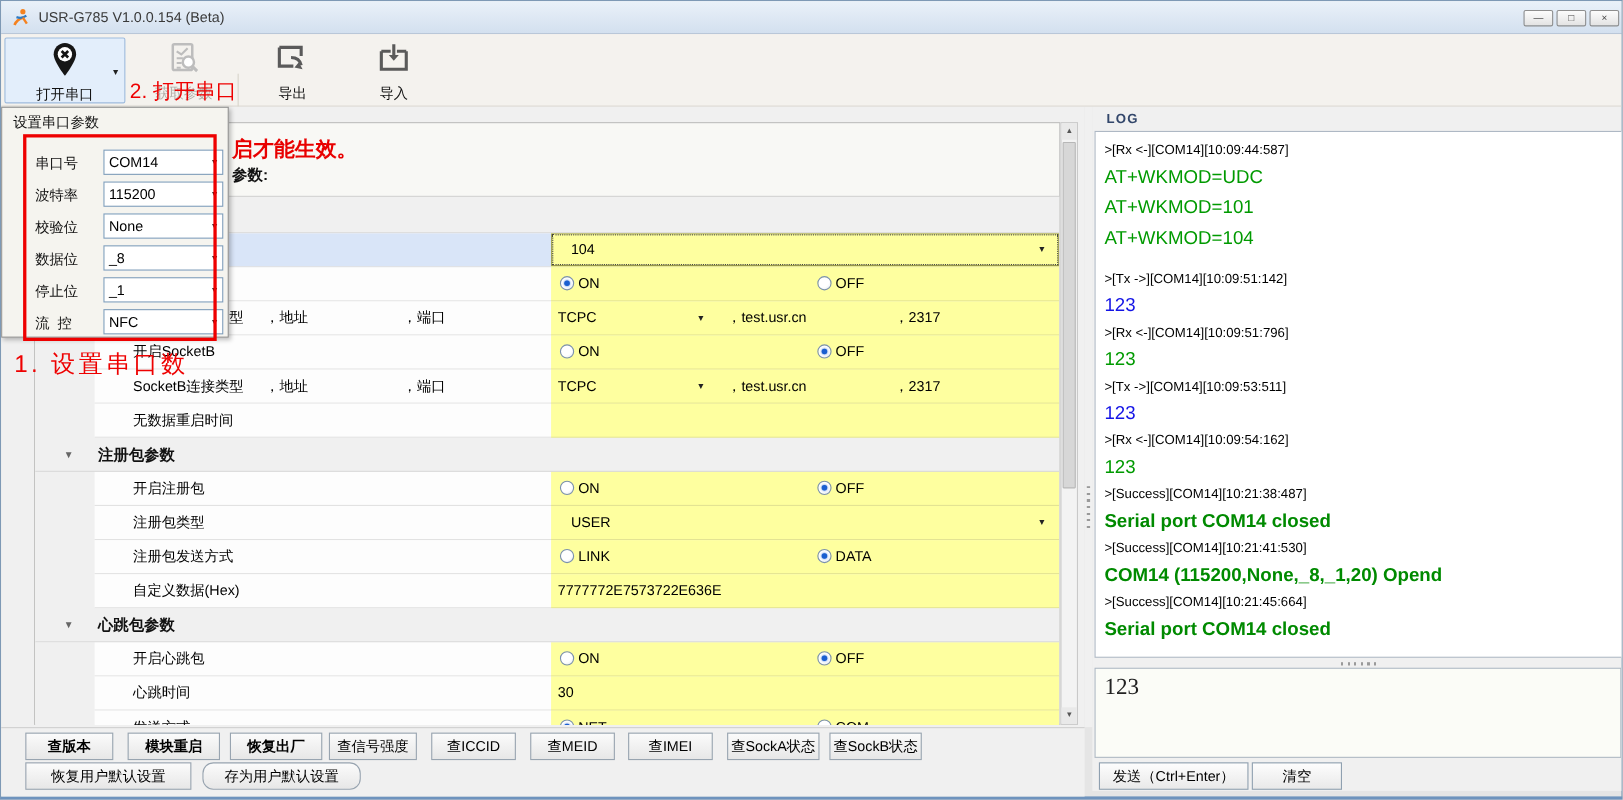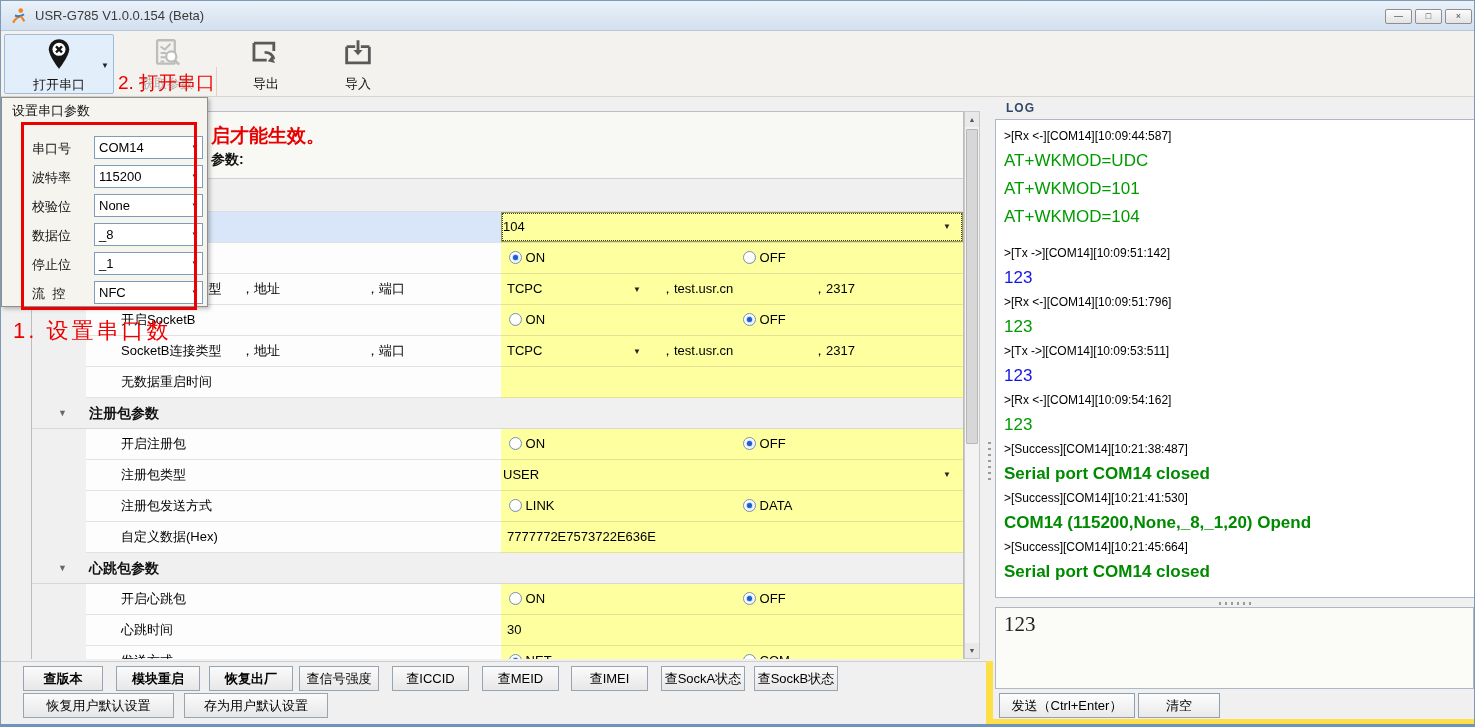--- a/index.html
+++ b/index.html
@@ -1,17 +1,17 @@
 <!DOCTYPE html>
 <html><head>
 <meta charset="utf-8">
 <style>
   html,body{margin:0;padding:0;background:#9aa7b8;}
   *{box-sizing:border-box;font-family:"Liberation Sans",sans-serif;}
-  #screen{position:relative;width:1475px;height:727px;background:#fde047;overflow:hidden;
+  #screen{position:relative;width:1475px;height:727px;background:#e5e5e5;overflow:hidden;
           border:1px solid #7e99b5;border-bottom:3px solid #6e93bd;}
   .abs{position:absolute;}
 
   
   #titlebar{left:0;top:0;width:1475px;height:30px;
     background:linear-gradient(#eaf1f9,#d3e0ef);border-bottom:1px solid #b9c7d8;}
   #title-text{left:34px;top:7px;font-size:13px;color:#3a3a3a;}
   #app-icon{left:9px;top:6px;width:18px;height:18px;}
   .winbtn{top:8px;width:27px;height:15px;background:linear-gradient(#fcfcfc,#e3e3e3);
     border:1px solid #8e8e8e;border-radius:2px;font-size:9px;line-height:13px;text-align:center;color:#444;}
@@ -44,21 +44,21 @@
      border-bottom:1px solid #e2e2e2;font-size:13px;color:#000;line-height:30px;}
   .srow .lab .lt{position:absolute;left:35px;white-space:nowrap;}
   .srow .val{position:absolute;left:469px;top:0;width:462px;height:100%;background:#feff9f;
      border-bottom:1px solid #e3e393;font-size:13px;line-height:30px;}
   .srow.selrow .lab{background:#d9e5f8;}
   .sec{position:relative;width:931px;height:31px;background:#f0f0f0;border-bottom:1px solid #d8d8d8;
      font-size:14px;font-weight:bold;color:#111;line-height:30px;}
   .sec .tri{position:absolute;left:26px;top:0;font-size:9px;font-weight:normal;color:#666;}
   .sec .st{position:absolute;left:57px;}
   .ysel{position:relative;height:100%;}
-  .ysel .vtext{position:absolute;left:2px;white-space:nowrap;}
+  .ysel .vtext{position:absolute;left:18px;white-space:nowrap;}
   .ysel .varr{position:absolute;right:12px;top:0;font-size:8px;color:#222;line-height:30px;}
   .ysel.focus{outline:1px dotted #444;outline-offset:-2px;box-shadow:inset 0 0 0 1px #9a9a4a;}
   .radio{width:13px;height:13px;border-radius:50%;border:1px solid #7b91ad;display:inline-block;
      vertical-align:-2px;background:radial-gradient(circle at 35% 30%,#fff 55%,#dde4ec);position:relative;}
   .radio.sel::after{content:"";position:absolute;left:3px;top:3px;width:5px;height:5px;border-radius:50%;
      background:#1a5fd0;box-shadow:0 0 2px #1a5fd0;}
   .ropt{position:absolute;top:0;line-height:30px;white-space:nowrap;}
   .connsel{position:absolute;left:6px;top:4px;width:140px;height:23px;line-height:22px;}
   .connsel .varr{position:absolute;right:6px;top:0;font-size:8px;line-height:23px;color:#222;}
   .conntxt{position:absolute;top:0;line-height:30px;white-space:nowrap;}
@@ -424,17 +424,17 @@
         <div class="bbtn bold" style="left: 208px; top: 4px; width: 84px;">恢复出厂</div>
         <div class="bbtn" style="left: 298px; top: 4px; width: 80px;">查信号强度</div>
         <div class="bbtn" style="left: 391px; top: 4px; width: 77px;">查ICCID</div>
         <div class="bbtn" style="left: 481px; top: 4px; width: 77px;">查MEID</div>
         <div class="bbtn" style="left: 570px; top: 4px; width: 77px;">查IMEI</div>
         <div class="bbtn" style="left: 660px; top: 4px; width: 84px;">查SockA状态</div>
         <div class="bbtn" style="left: 753px; top: 4px; width: 84px;">查SockB状态</div>
       </div>
     <div id="bb-row2">
         <div class="bbtn" style="left: 22px; top: 31px; width: 151px;">恢复用户默认设置</div>
-        <div class="bbtn" style="left: 183px; top: 31px; width: 144px;">存为用户默认设置</div>
+        <div class="bbtn" style="left: 183px; top: 31px; width: 144px; border-radius: 10px;">存为用户默认设置</div>
       </div>
   </div>
 
 </div>
 
 </body></html>

